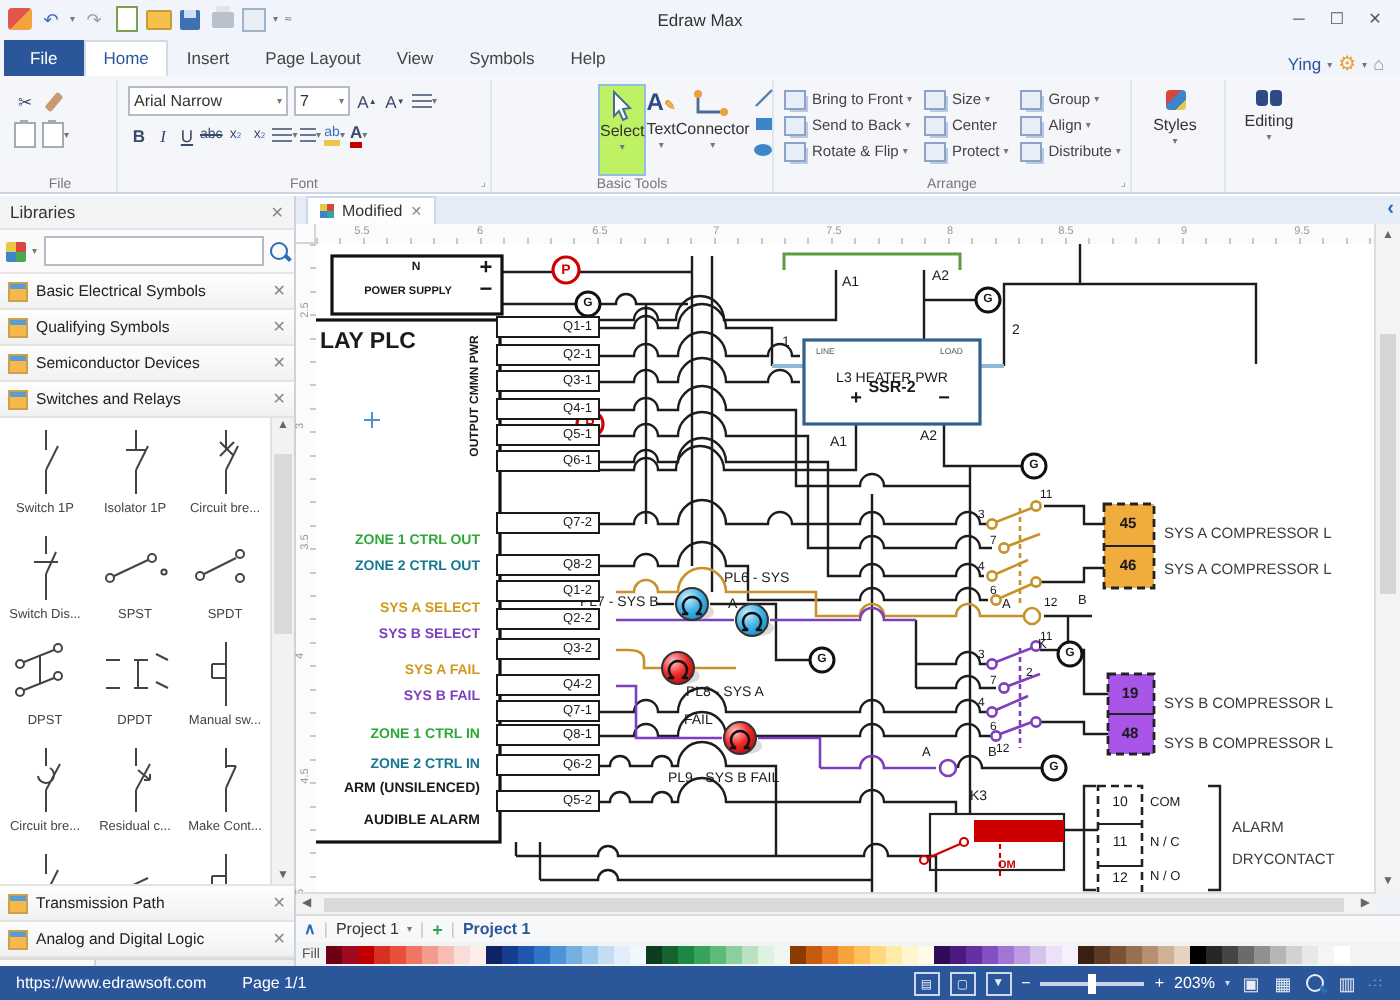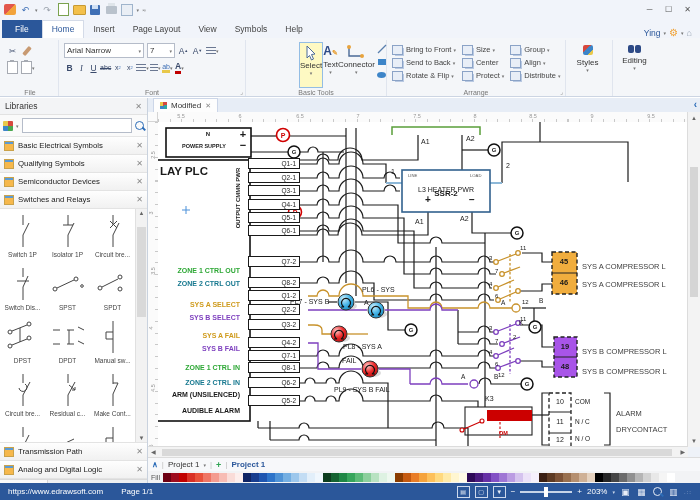--- a/index.html
+++ b/index.html
@@ -44,21 +44,21 @@
     display:flex;align-items:center;padding:0 2px;}
   .combo .caret{margin-left:auto;}
   .fbtn{min-width:11px;height:13px;display:flex;align-items:center;justify-content:center;
     font-size:8.5px;color:#3a4a6b;}
   .i-brush{width:4px;height:10px;background:#c89a72;transform:rotate(40deg);border-radius:1px;}
   .i-clip{width:9px;height:11px;border:1px solid #a6aab2;background:#fff;position:relative;}
   .i-clip:before{content:'';position:absolute;top:-2px;left:2px;width:4px;height:2px;background:#a6aab2;}
   .bars{width:10px;height:8px;background:repeating-linear-gradient(#6b7892 0 1px,transparent 1px 3px);}
   .tool{width:37px;height:46px;display:flex;flex-direction:column;align-items:center;
     justify-content:flex-start;font-size:8px;color:#333;padding-top:2px;box-sizing:border-box;}
-  .tool.active{background:#fef9c3;border:1px solid #93bde4;margin-left:48px;}
+  .tool.active{background:#bef264;border:1px solid #93bde4;margin-left:48px;}
   .mico{width:14px;height:13px;display:flex;align-items:center;justify-content:center;font-size:8px;color:#777;}
   .aitem{display:flex;align-items:center;font-size:7.5px;color:#444;height:13px;white-space:nowrap;}
   .aico{width:9px;height:8px;margin-right:3px;background:#e8eef7;border:1px solid #8ba3c7;
     box-shadow:2px 2px 0 -1px #b9c9e2;}
   .bigbtn{width:33px;height:46px;display:flex;flex-direction:column;align-items:center;font-size:8px;color:#333;padding-top:3px;box-sizing:border-box;}
   .chip{width:10px;height:10px;background:linear-gradient(135deg,#d6483e 0 40%,#3d85c8 40% 75%,#e8c84a 75%);border-radius:2px;}
   .binoc{display:flex;gap:1px;}
   .binoc span{width:6px;height:8px;background:#2d4a86;border-radius:2px;display:block;}
   
   #libpanel{position:absolute;left:0;top:98px;width:148px;bottom:17px;background:#fafafa;
@@ -151,20 +151,21 @@
       </span>
     <span class="qi">
         <span class="i-print"></span>
       </span>
     <span class="qi">
         <span class="i-prev"></span>
       </span>
     <span class="caret">▾</span>
     <span class="caret">≂</span>
   </div>
+  <div id="win-title">Edraw Max</div>
   <div id="winctl">
     <span class="wbtn">─</span>
     <span class="wbtn">☐</span>
     <span class="wbtn">✕</span>
   </div>
 </div>
 
 <div id="menubar">
   <div id="menu-tabs" style="display:flex;align-items:flex-end;">
       <div class="mtab file">File</div>

